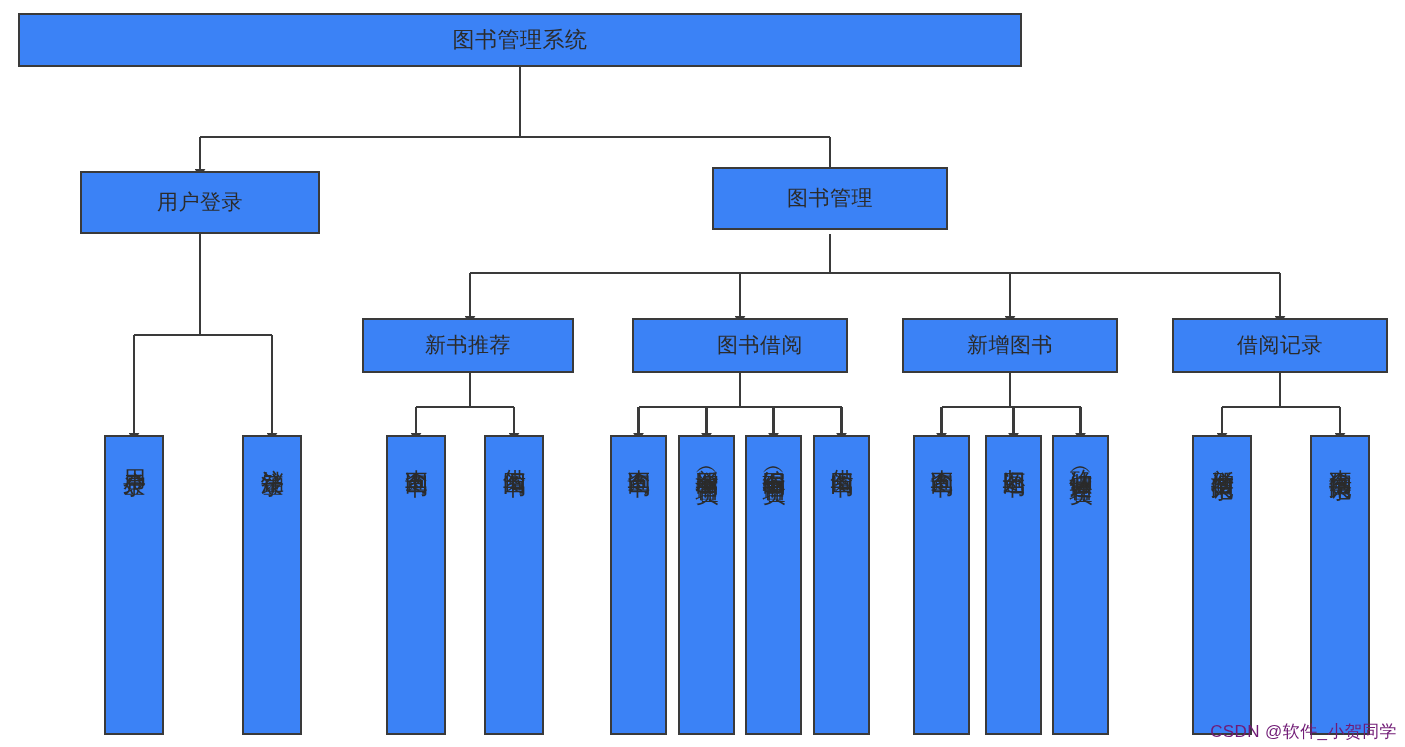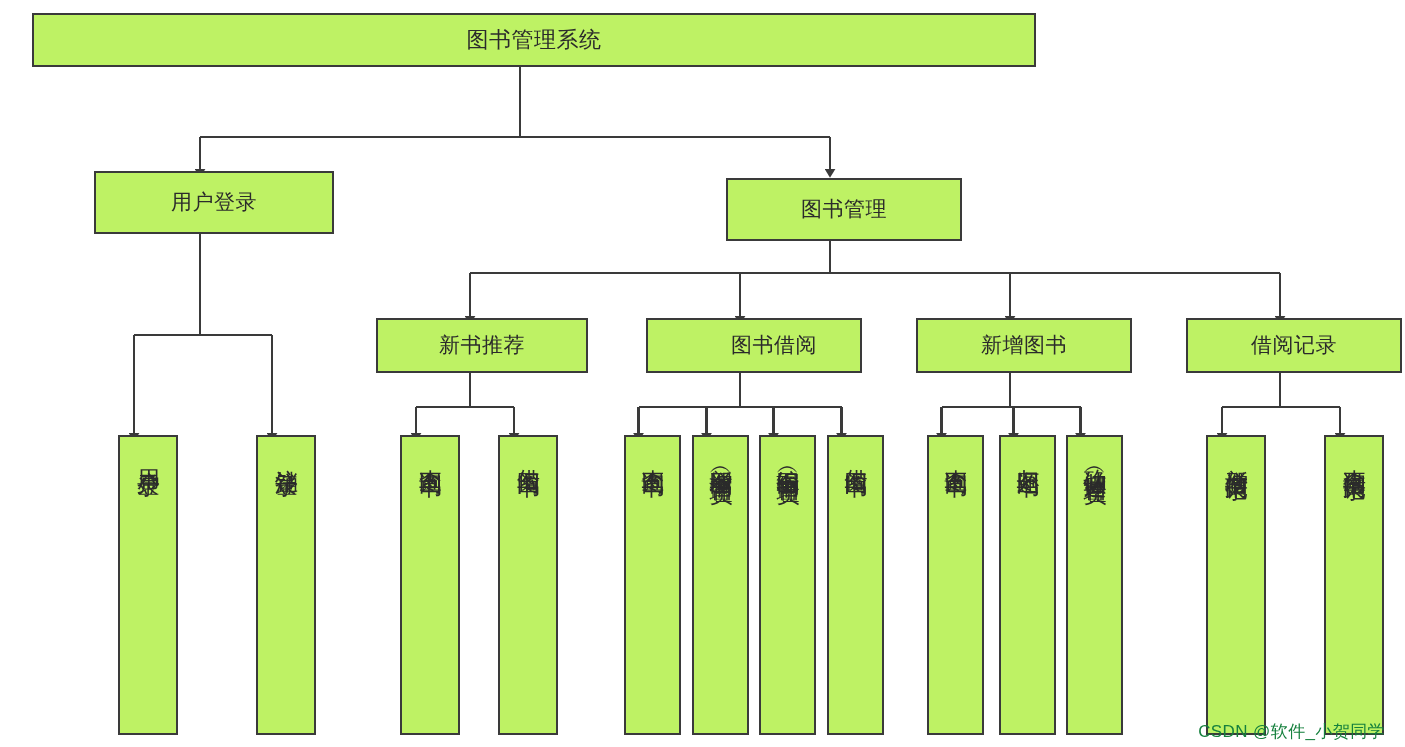--- a/index.html
+++ b/index.html
@@ -25,27 +25,26 @@
     position: absolute;
     left: 0;
     top: 0;
     width: 1405px;
     height: 747px;
     pointer-events: none;
   }
   .node-box {
     position: absolute;
     box-sizing: border-box;
-    background: #bef264;
+    background: #3b82f6;
     border: 2.5px solid #3a3a3a;
     display: flex;
     align-items: center;
     justify-content: center;
     overflow: hidden;
-    margin-left: 14px;
   }
   .node-label {
     color: #2b2b2b;
     text-align: center;
     line-height: 1.18;
     white-space: nowrap;
     letter-spacing: 0.5px;
   }
   .node-box.horizontal .node-label {
     font-size: 21px;
@@ -61,24 +60,24 @@
   .node-box.vertical .node-label {
     writing-mode: vertical-rl;
     text-orientation: upright;
     font-size: 23px;
     line-height: 1.12;
     letter-spacing: 2px;
     white-space: nowrap;
   }
   .watermark {
     position: absolute;
-    right: 20px;
+    right: 8px;
     bottom: 4px;
     font-size: 17px;
-    color: #15803d;
+    color: #701a75;
     white-space: nowrap;
     letter-spacing: 0.4px;
     user-select: none;
   }
 </style>
 </head>
 <body>
 
 <div id="diagram-root">
   <svg class="edge-layer" viewBox="0 0 1405 747" preserveAspectRatio="none">
@@ -123,21 +122,21 @@
         <line x1="1340" y1="407" x2="1340" y2="434" stroke="#3a3a3a" stroke-width="2.5" shape-rendering="crispEdges" marker-end="url(#arrowhead)"></line>
       </g>
   </svg>
   <div id="nodes-group">
       <div class="node-box horizontal root" style="left: 18px; top: 13px; width: 1004px; height: 54px;">
         <div class="node-label">图书管理系统</div>
       </div>
       <div class="node-box horizontal" style="left: 80px; top: 171px; width: 240px; height: 63px;">
         <div class="node-label">用户登录</div>
       </div>
-      <div class="node-box horizontal" style="left: 712px; top: 178px; width: 236px; height: 63px;">
+      <div class="node-box horizontal" style="left: 712px; top: 167px; width: 236px; height: 63px;">
         <div class="node-label">图书管理</div>
       </div>
       <div class="node-box horizontal" style="left: 362px; top: 318px; width: 212px; height: 55px;">
         <div class="node-label">新书推荐</div>
       </div>
       <div class="node-box horizontal" style="left: 632px; top: 318px; width: 216px; height: 55px; padding-left: 40px;">
         <div class="node-label">图书借阅</div>
       </div>
       <div class="node-box horizontal" style="left: 902px; top: 318px; width: 216px; height: 55px;">
         <div class="node-label">新增图书</div>

